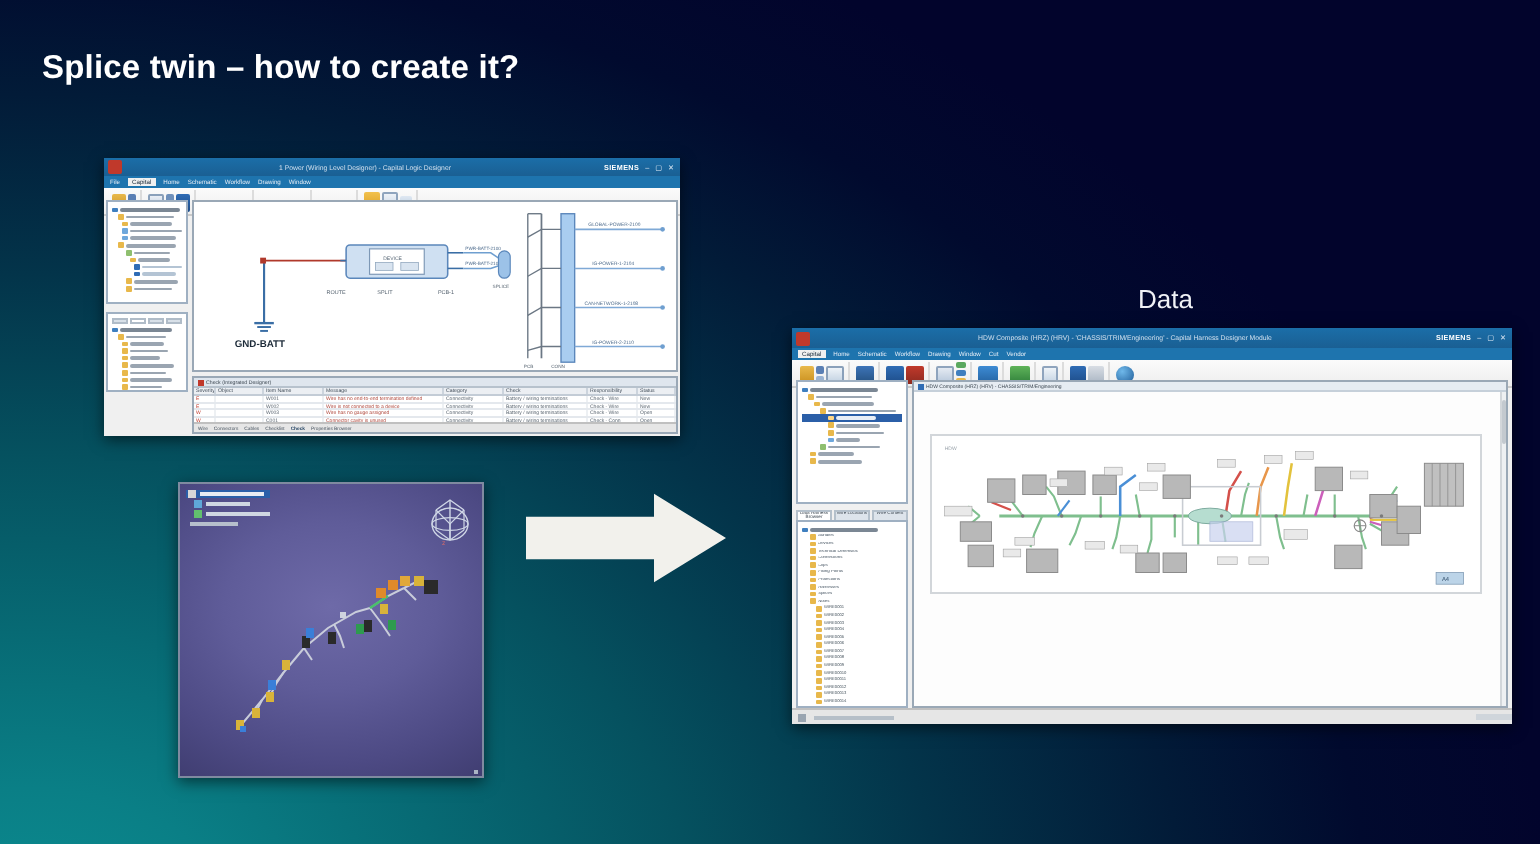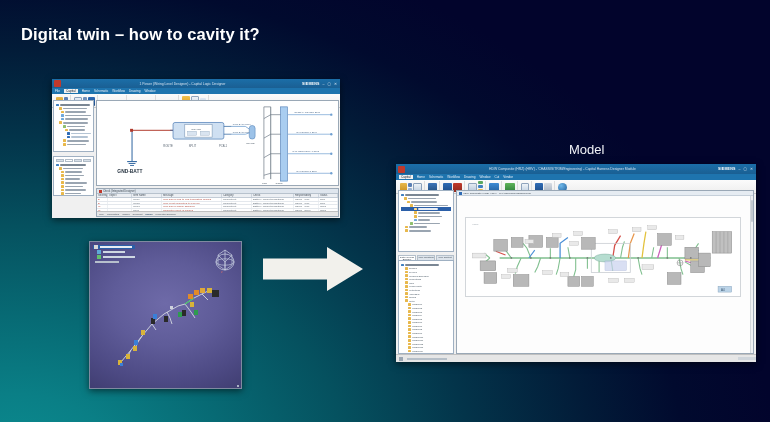--- a/index.html
+++ b/index.html
@@ -82,22 +82,22 @@
   #md-tree-bot { position: absolute; left: 2px; top: 96px; width: 56px; bottom: 8px; background: #fff; border: 1px solid #9fb0c2; padding: 2px; overflow: hidden; }
   #md-canvas { position: absolute; left: 60px; top: 26px; right: 2px; bottom: 8px; background: #fdfdfd; border: 1px solid #9aa8b6; overflow: hidden; }
   #md-doc { position: absolute; left: 8px; top: 26px; right: 12px; height: 80px; border: 1px solid #d2d6da; background: #fff; }
   .blk { position: absolute; background: linear-gradient(135deg,#cfcfcf,#9d9d9d); border: .5px solid #7a7a7a; }
 </style>
 </head>
 <body>
 
 <div id="slide">
 
-  <div id="page-title">Digital twin – how to cavity it?</div>
-  <div id="model-caption">Model</div>
+  <div id="page-title">Splice twin – how to create it?</div>
+  <div id="model-caption">Data</div>
 
   <div class="win" id="win-schematic">
     <div class="titlebar">
       <div class="tb-appicon"></div>
       <div class="tb-title">1 Power (Wiring Level Designer) - Capital Logic Designer</div>
       <div class="tb-brand">SIEMENS</div>
       <div class="tb-btns">
         <span>–</span>
         <span>▢</span>
         <span>✕</span>

